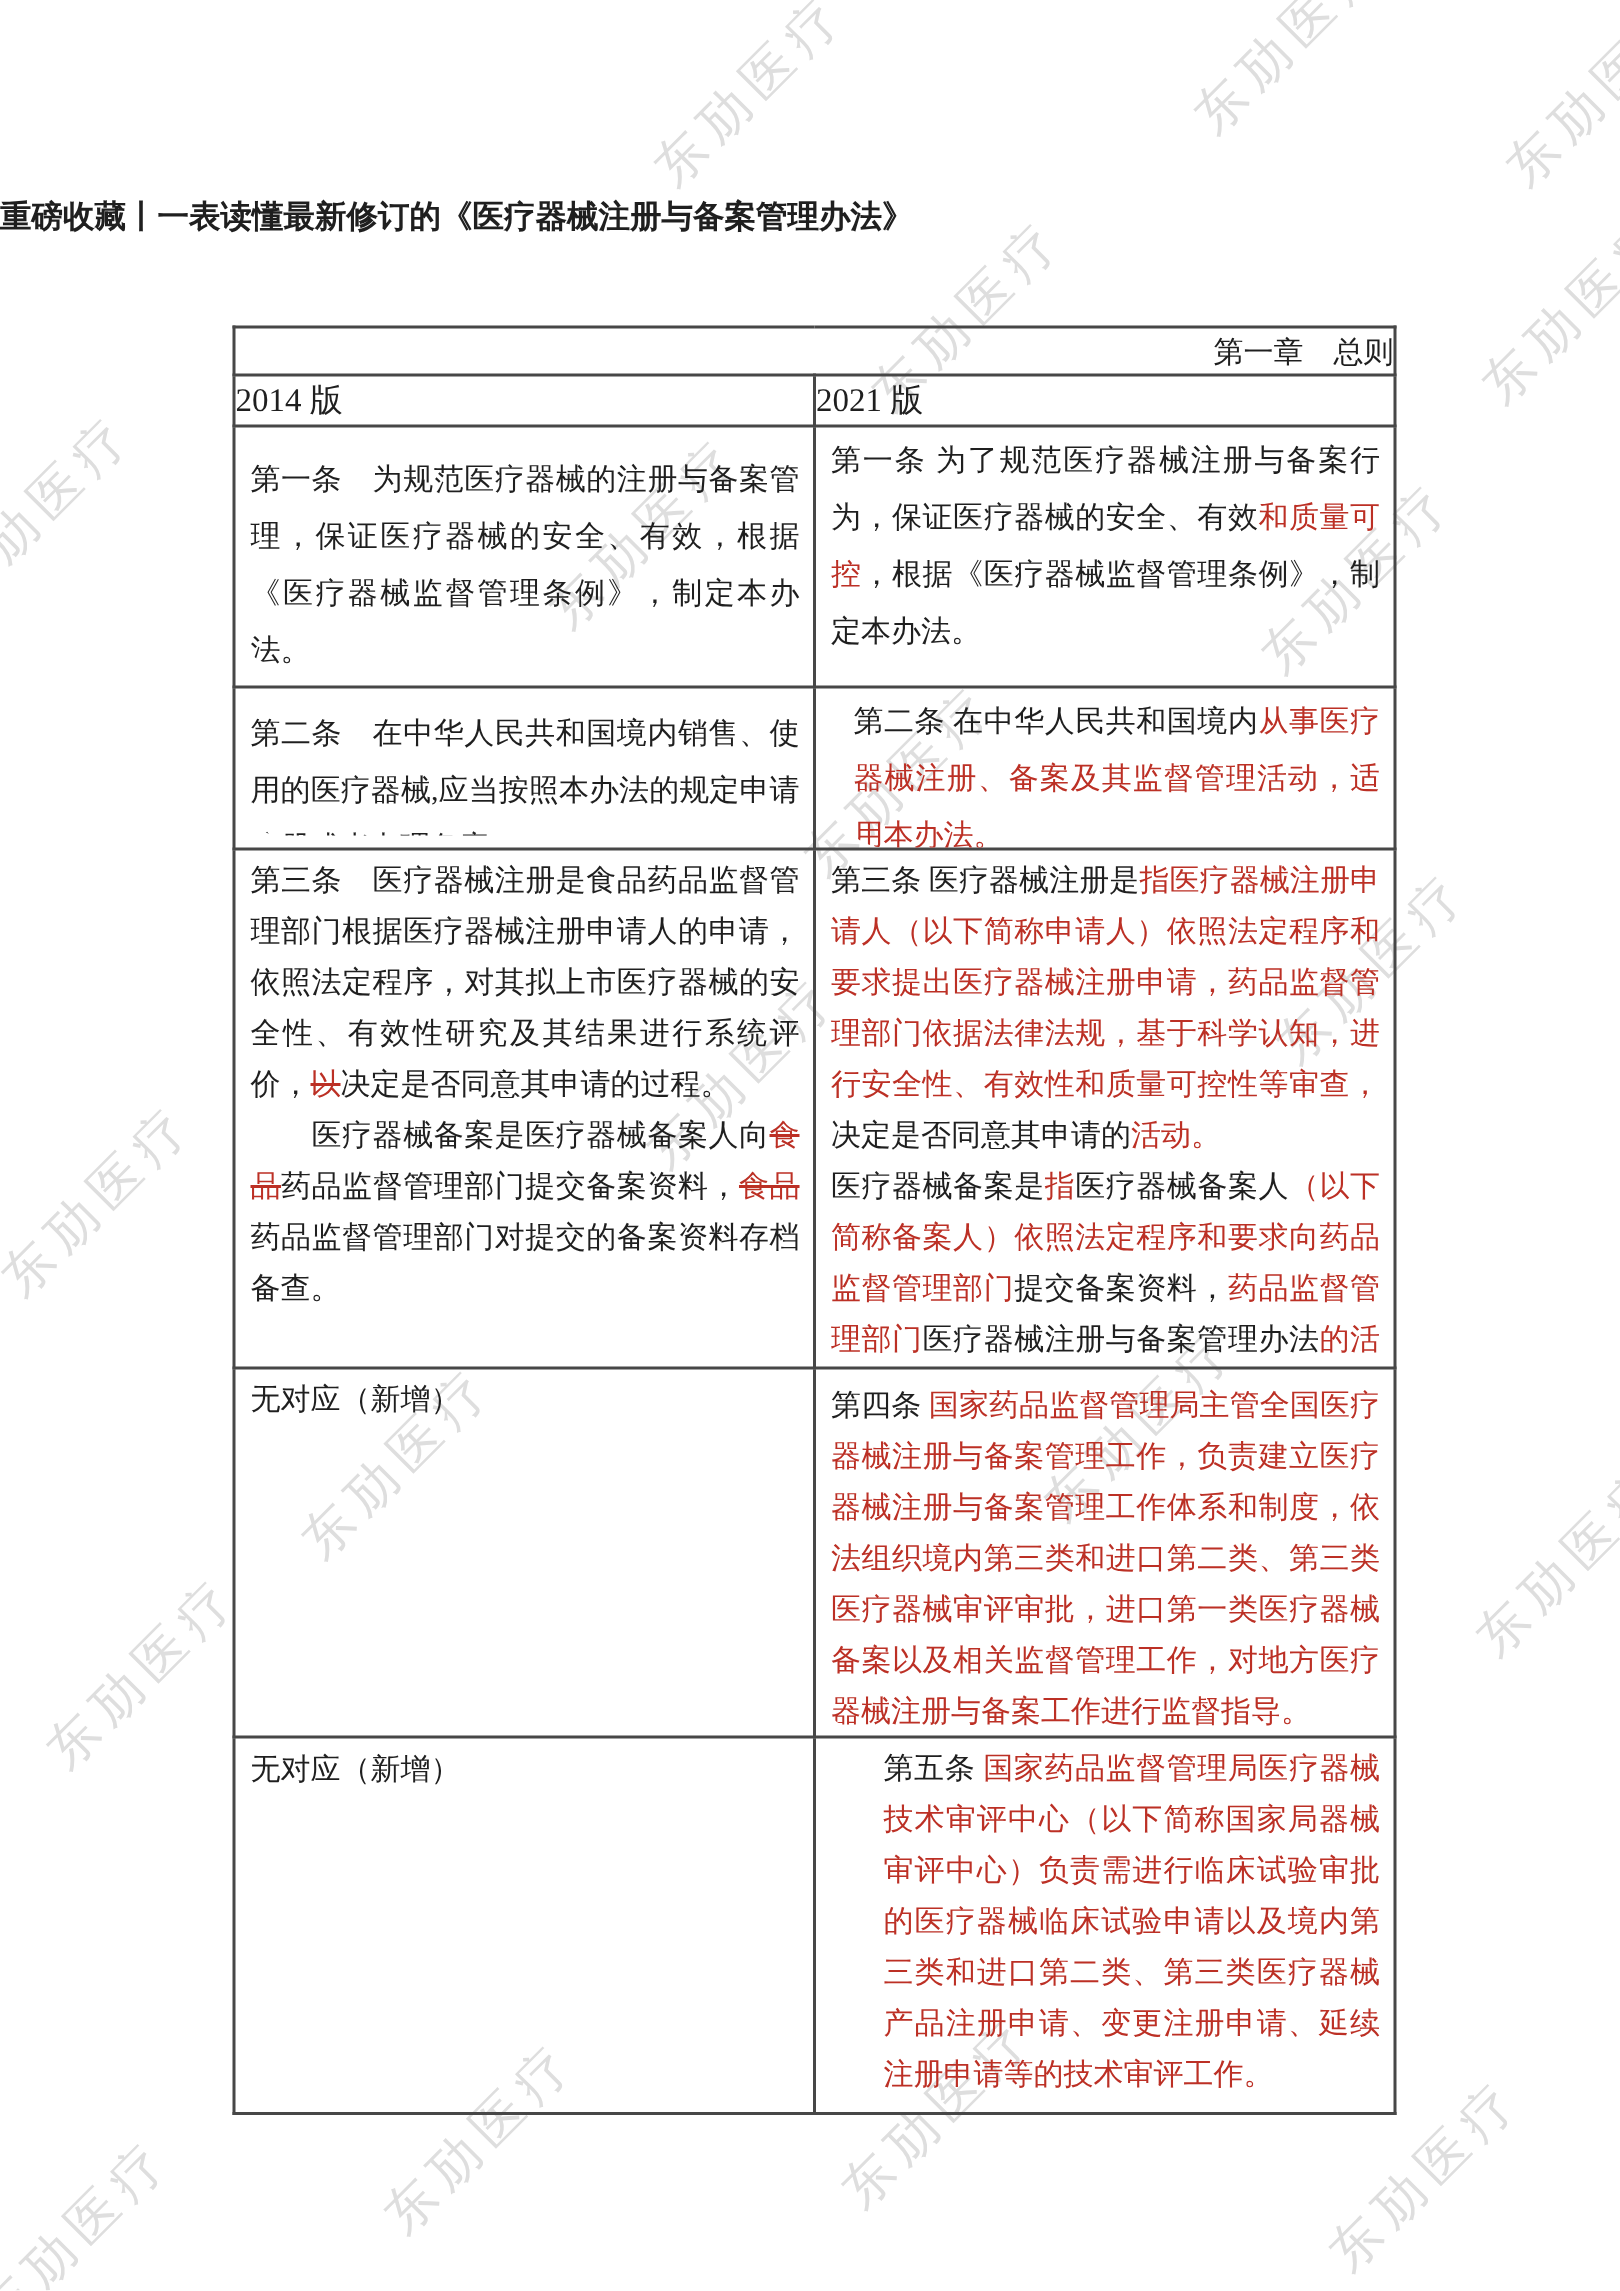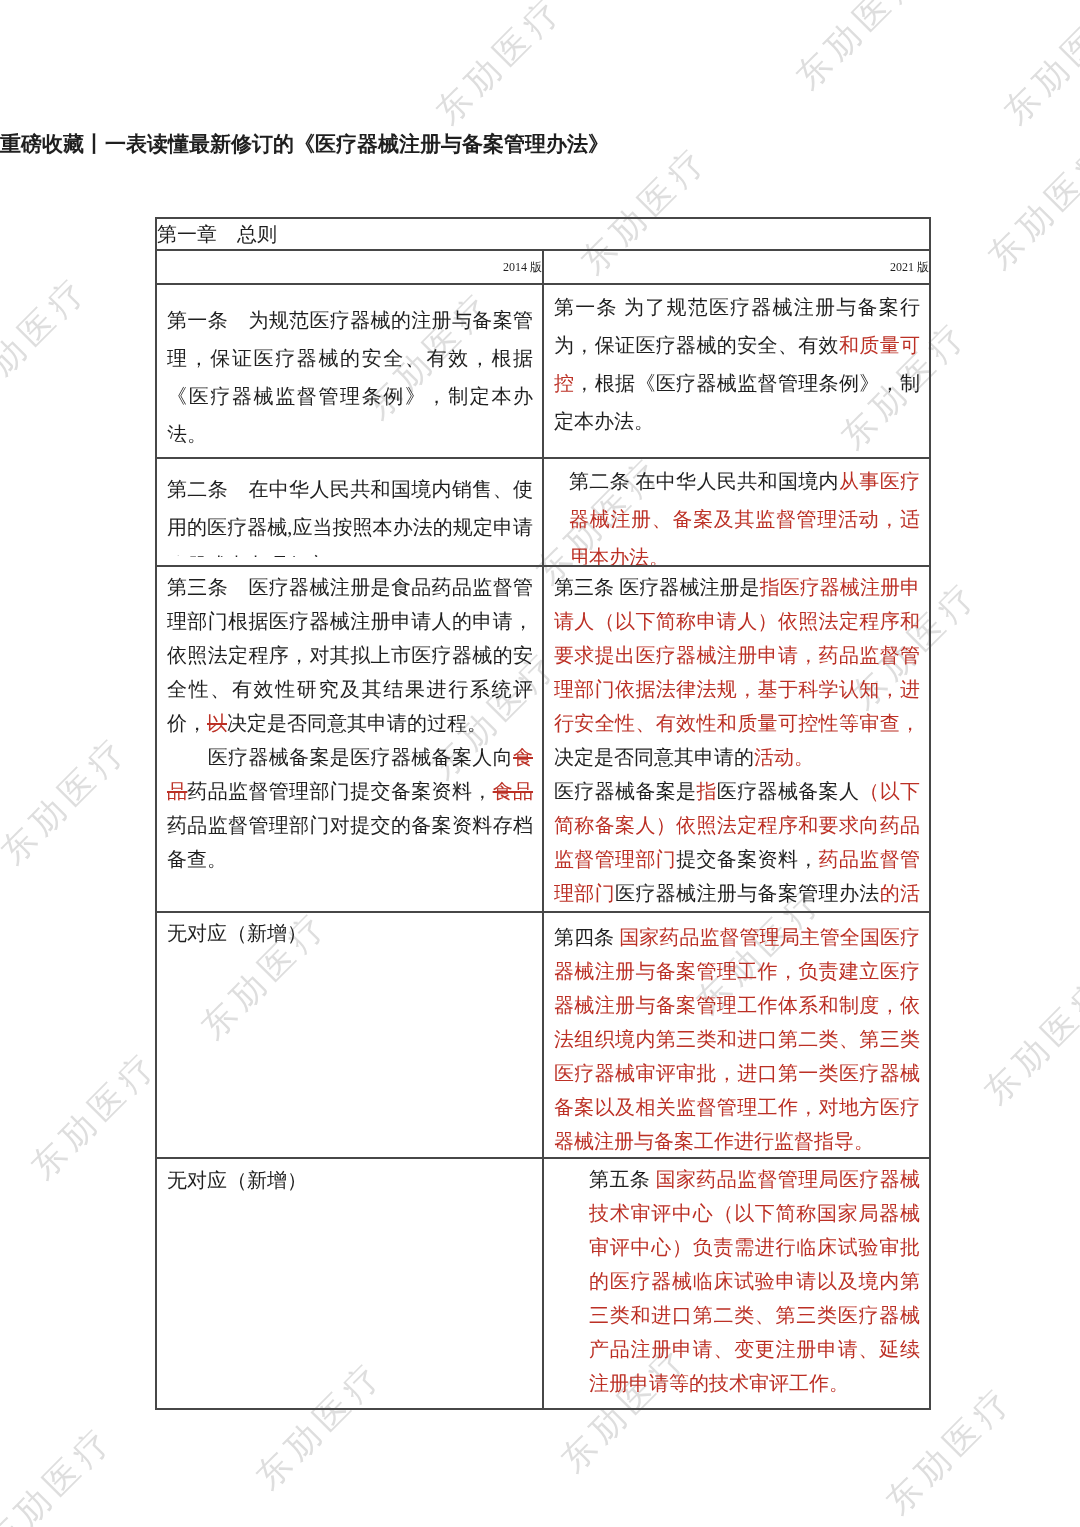--- a/index.html
+++ b/index.html
@@ -43,28 +43,28 @@
     background:transparent;
   }
   table.cmp th, table.cmp td{
     border:2px solid var(--border,#474747);
     padding:0;
     background:transparent;
     font-weight:normal;
   }
   th.chapter{
     height:30px;
-    text-align:left;
+    text-align:right;
     font-size:20px;
     color:var(--text,#1f1f1f);
   }
   th.colhead{
     height:32px;
-    text-align:right;
-    font-size:12px;
+    text-align:left;
+    font-size:22px;
     color:var(--text,#1f1f1f);
   }
   .cellbox{
     box-sizing:border-box;
     overflow:hidden;
     padding:3px 9px 0 10px;
     font-size:20px;
     text-align:justify;
     text-justify:inter-ideograph;
     color:var(--text,#1f1f1f);

